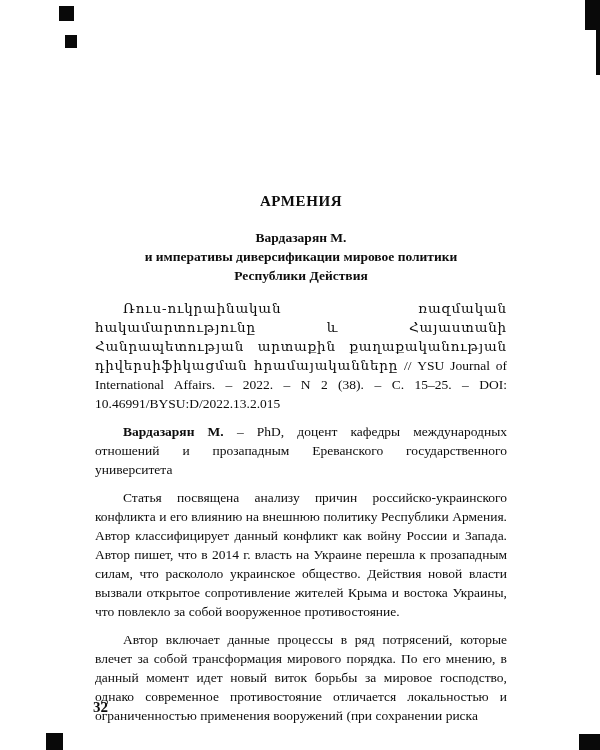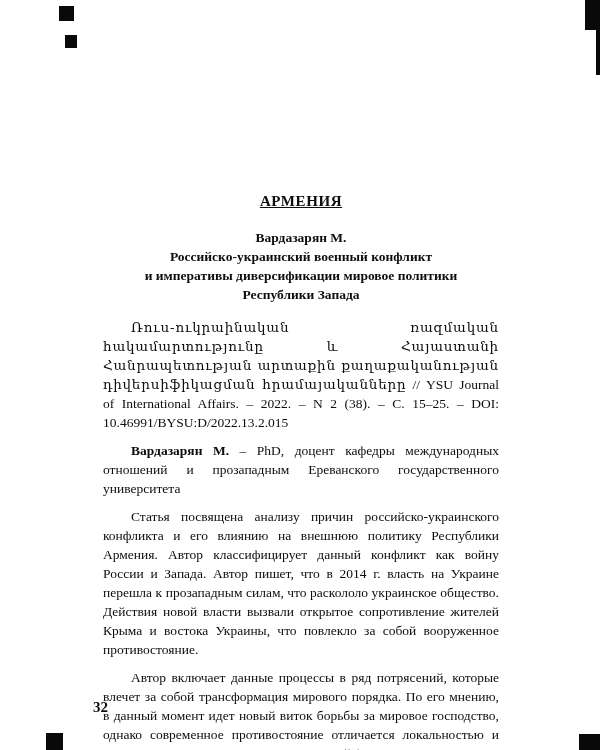--- a/index.html
+++ b/index.html
@@ -33,30 +33,29 @@
     padding-top: 192px;
     font-size: 13.5px;
     line-height: 19px;
   }
   .section-title {
     margin: 0;
     font-size: 15px;
     font-weight: bold;
     text-align: center;
     letter-spacing: 0.6px;
-    text-decoration: underline;
   }
   .heading {
     margin-top: 17px;
     text-align: center;
     font-weight: bold;
   }
   .heading .hline { white-space: normal; }
   p {
-    margin: 8px;
+    margin: 0;
     text-align: justify;
     text-indent: 28px;
   }
   .citation { margin-top: 14px; }
   .citation .armenian { letter-spacing: 0.8px; }
   .affiliation { margin-top: 9px; }
   .abstract { margin-top: 9px; }
   .page-number {
     position: absolute;
     left: 93px;
@@ -76,23 +75,22 @@
   <div class="artifact a-re"></div>
   <div class="artifact a-bl"></div>
   <div class="artifact a-br"></div>
 
   <div class="content">
 
     <h1 class="section-title">АРМЕНИЯ</h1>
 
     <div class="heading">
       <div class="hline">Вардазарян М.</div>
-      <div class="hline">Российско-украинский военный конфликт</div>
       <div class="hline">и императивы диверсификации мировое политики</div>
-      <div class="hline">Республики Запада</div>
+      <div class="hline">Республики Действия</div>
     </div>
 
     <p class="citation"><span class="armenian">Ռուս-ուկրաինական ռազմական հակամարտությունը և Հայաստանի Հանրապետության արտաքին քաղաքականության դիվերսիֆիկացման հրամայականները</span><span> // YSU Journal of International Affairs. – 2022. – N 2 (38). – С. 15–25. – DOI: 10.46991/BYSU:D/2022.13.2.015</span></p>
 
     <p class="affiliation"><b>Вардазарян М.</b><span> – PhD, доцент кафедры международных отношений и прозападным Ереванского государственного университета</span></p>
 
     <p class="abstract">Статья посвящена анализу причин российско-украинского конфликта и его влиянию на внешнюю политику Республики Армения. Автор классифицирует данный конфликт как войну России и Запада. Автор пишет, что в 2014 г. власть на Украине перешла к прозападным силам, что раскололо украинское общество. Действия новой власти вызвали открытое сопротивление жителей Крыма и востока Украины, что повлекло за собой вооруженное противостояние.</p>
 
     <p class="abstract">Автор включает данные процессы в ряд потрясений, которые влечет за собой трансформация мирового порядка. По его мнению, в данный момент идет новый виток борьбы за мировое господство, однако современное противостояние отличается локальностью и ограниченностью применения вооружений (при сохранении риска</p>
 

